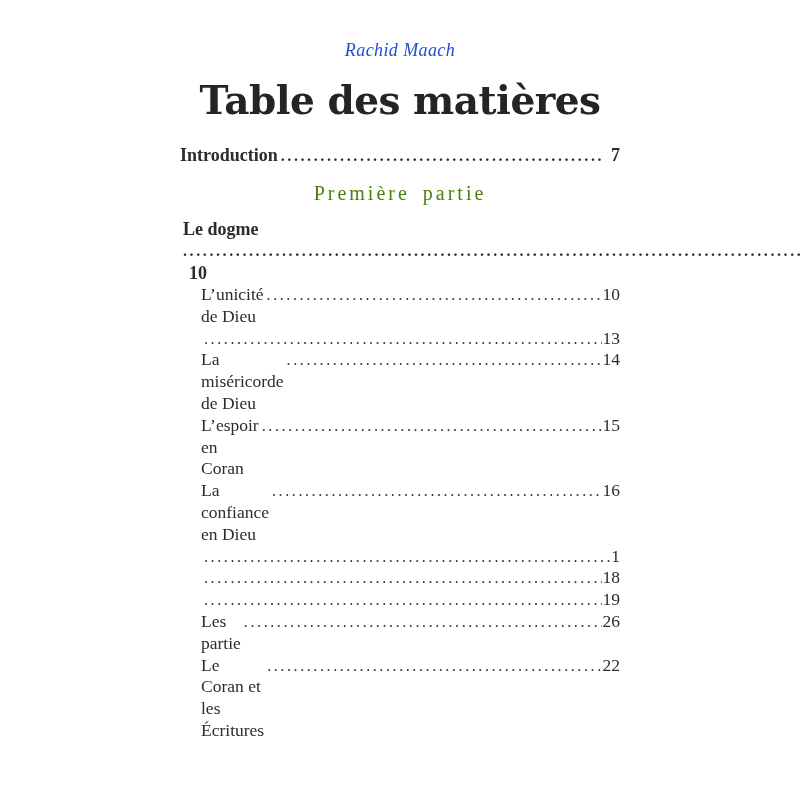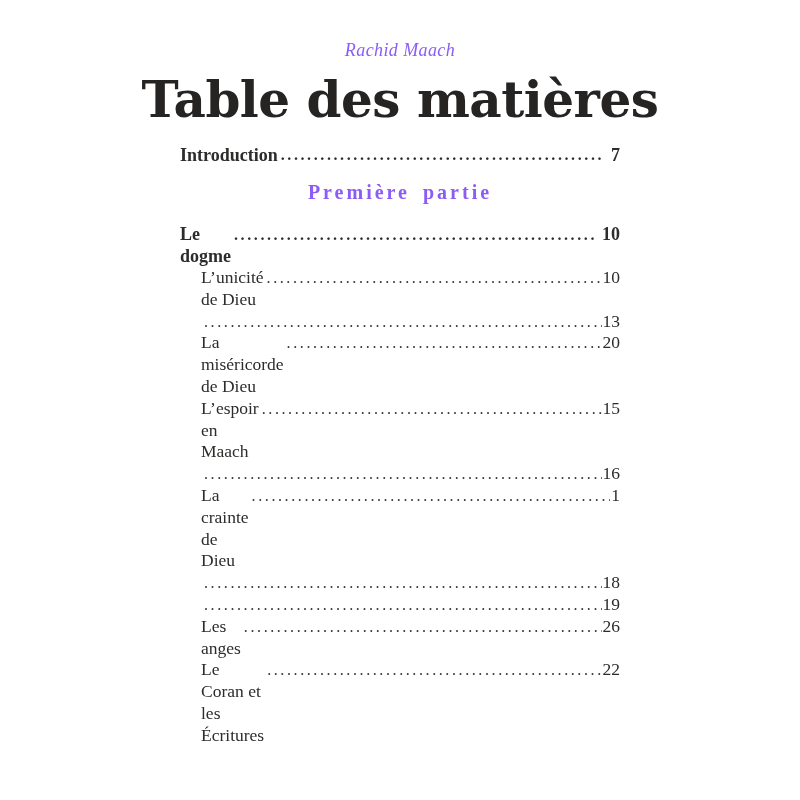--- a/index.html
+++ b/index.html
@@ -18,29 +18,29 @@
     background: #ffffff;
     font-family: "Liberation Serif", serif;
     color: #2e2c2a;
   }
   .author {
     margin-top: 41px;
     text-align: center;
     font-style: italic;
     font-size: 18px;
     line-height: 18px;
-    color: #8b5cf6;
+    color: #1d4ed8;
     letter-spacing: 0.4px;
   }
   .main-title {
     margin-top: 19px;
     text-align: center;
     font-family: "DejaVu Serif", serif;
     font-weight: 700;
-    font-size: 50px;
+    font-size: 39px;
     line-height: 44px;
     color: #262422;
     letter-spacing: -0.5px;
   }
   .toc {
     width: 440px;
     margin: 0 auto;
   }
   .toc-row {
     display: flex;
@@ -65,30 +65,30 @@
     color: #3a3836;
   }
   .toc-row.bold .dots { color: #2e2c2a; }
   .pagenum {
     text-align: right;
     white-space: nowrap;
   }
   .toc-row.bold .pagenum { padding-left: 6px; }
   .part-heading {
     text-align: center;
-    font-weight: 700;
+    font-weight: 400;
     font-size: 20px;
     line-height: 24px;
     letter-spacing: 3px;
     word-spacing: 5px;
-    color: #8b5cf6;
+    color: #4d7c0f;
   }
-  .row-intro     { margin-top: 22px; align-items: center; }
+  .row-intro     { margin-top: 22px; }
   .heading-part1 { margin-top: 14px; }
-  .row-chapter1  { margin-top: 19px; }
+  .row-chapter1  { margin-top: 13px; flex-direction: column; }
 </style>
 </head>
 <body>
 
 <div class="page">
 
   <div class="author">Rachid Maach</div>
 
   <h1 class="main-title" style="margin-bottom:0;">Table des matières</h1>
 
@@ -113,46 +113,46 @@
       <span class="dots">............................................................................................................................................................................................................................</span>
       <span class="pagenum">10</span>
     </div>
     <div class="toc-row level2">
       <span class="dots">............................................................................................................................................................................................................................</span>
       <span class="pagenum">13</span>
     </div>
     <div class="toc-row level2">
       <span class="label">La miséricorde de Dieu</span>
       <span class="dots">............................................................................................................................................................................................................................</span>
-      <span class="pagenum">20</span>
+      <span class="pagenum">14</span>
     </div>
     <div class="toc-row level2">
-      <span class="label">L’espoir en Maach</span>
+      <span class="label">L’espoir en Coran</span>
       <span class="dots">............................................................................................................................................................................................................................</span>
       <span class="pagenum">15</span>
     </div>
     <div class="toc-row level2">
+      <span class="label">La confiance en Dieu</span>
       <span class="dots">............................................................................................................................................................................................................................</span>
       <span class="pagenum">16</span>
     </div>
     <div class="toc-row level2">
-      <span class="label">La crainte de Dieu</span>
       <span class="dots">............................................................................................................................................................................................................................</span>
       <span class="pagenum">1</span>
     </div>
     <div class="toc-row level2">
       <span class="dots">............................................................................................................................................................................................................................</span>
       <span class="pagenum">18</span>
     </div>
     <div class="toc-row level2">
       <span class="dots">............................................................................................................................................................................................................................</span>
       <span class="pagenum">19</span>
     </div>
     <div class="toc-row level2">
-      <span class="label">Les anges</span>
+      <span class="label">Les partie</span>
       <span class="dots">............................................................................................................................................................................................................................</span>
       <span class="pagenum">26</span>
     </div>
     <div class="toc-row level2">
       <span class="label">Le Coran et les Écritures</span>
       <span class="dots">............................................................................................................................................................................................................................</span>
       <span class="pagenum">22</span>
     </div>
 
   </div>

